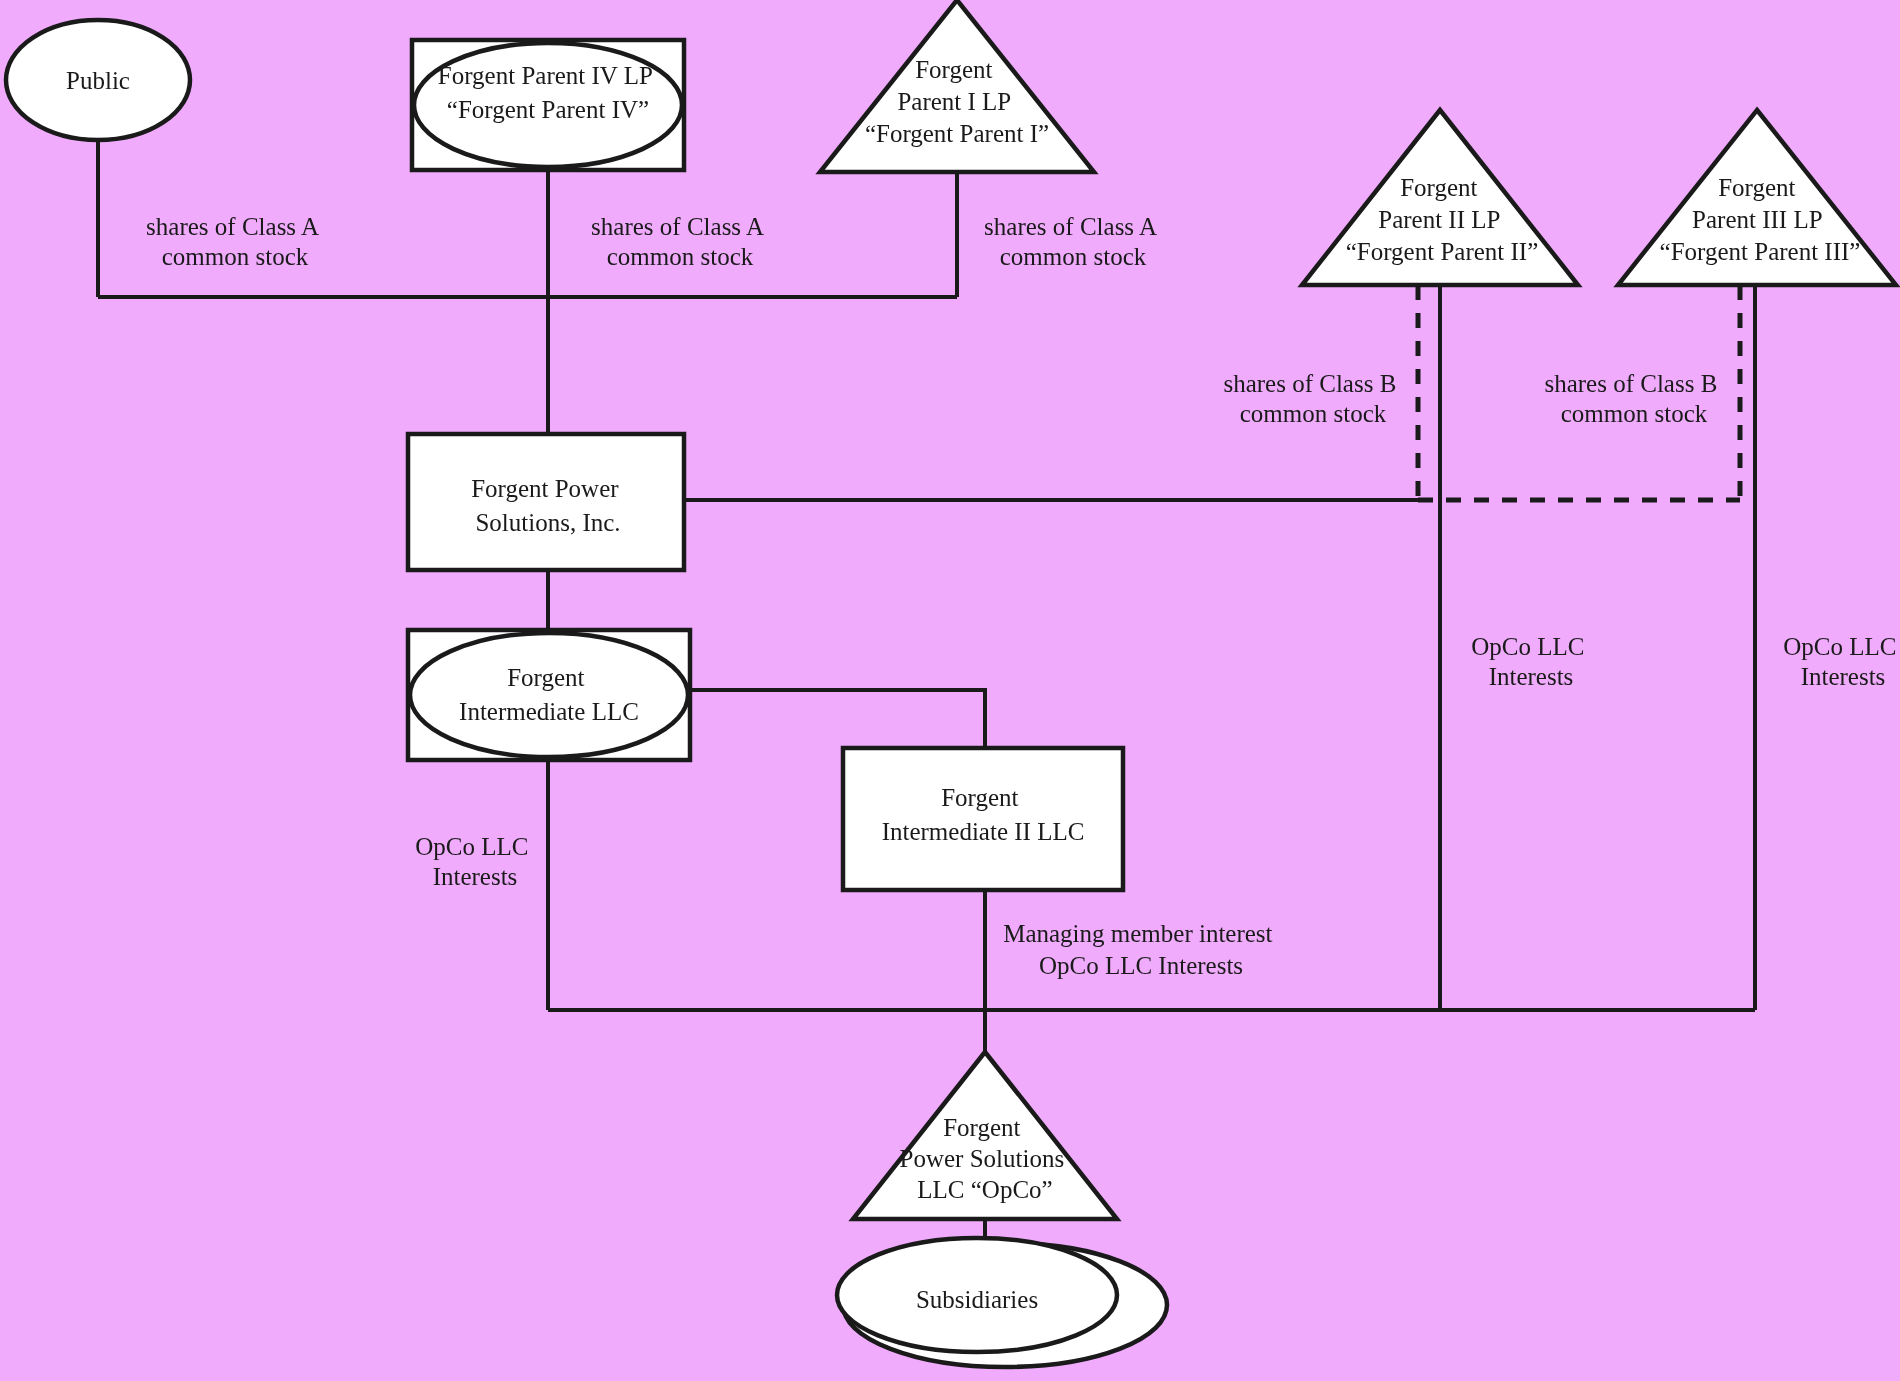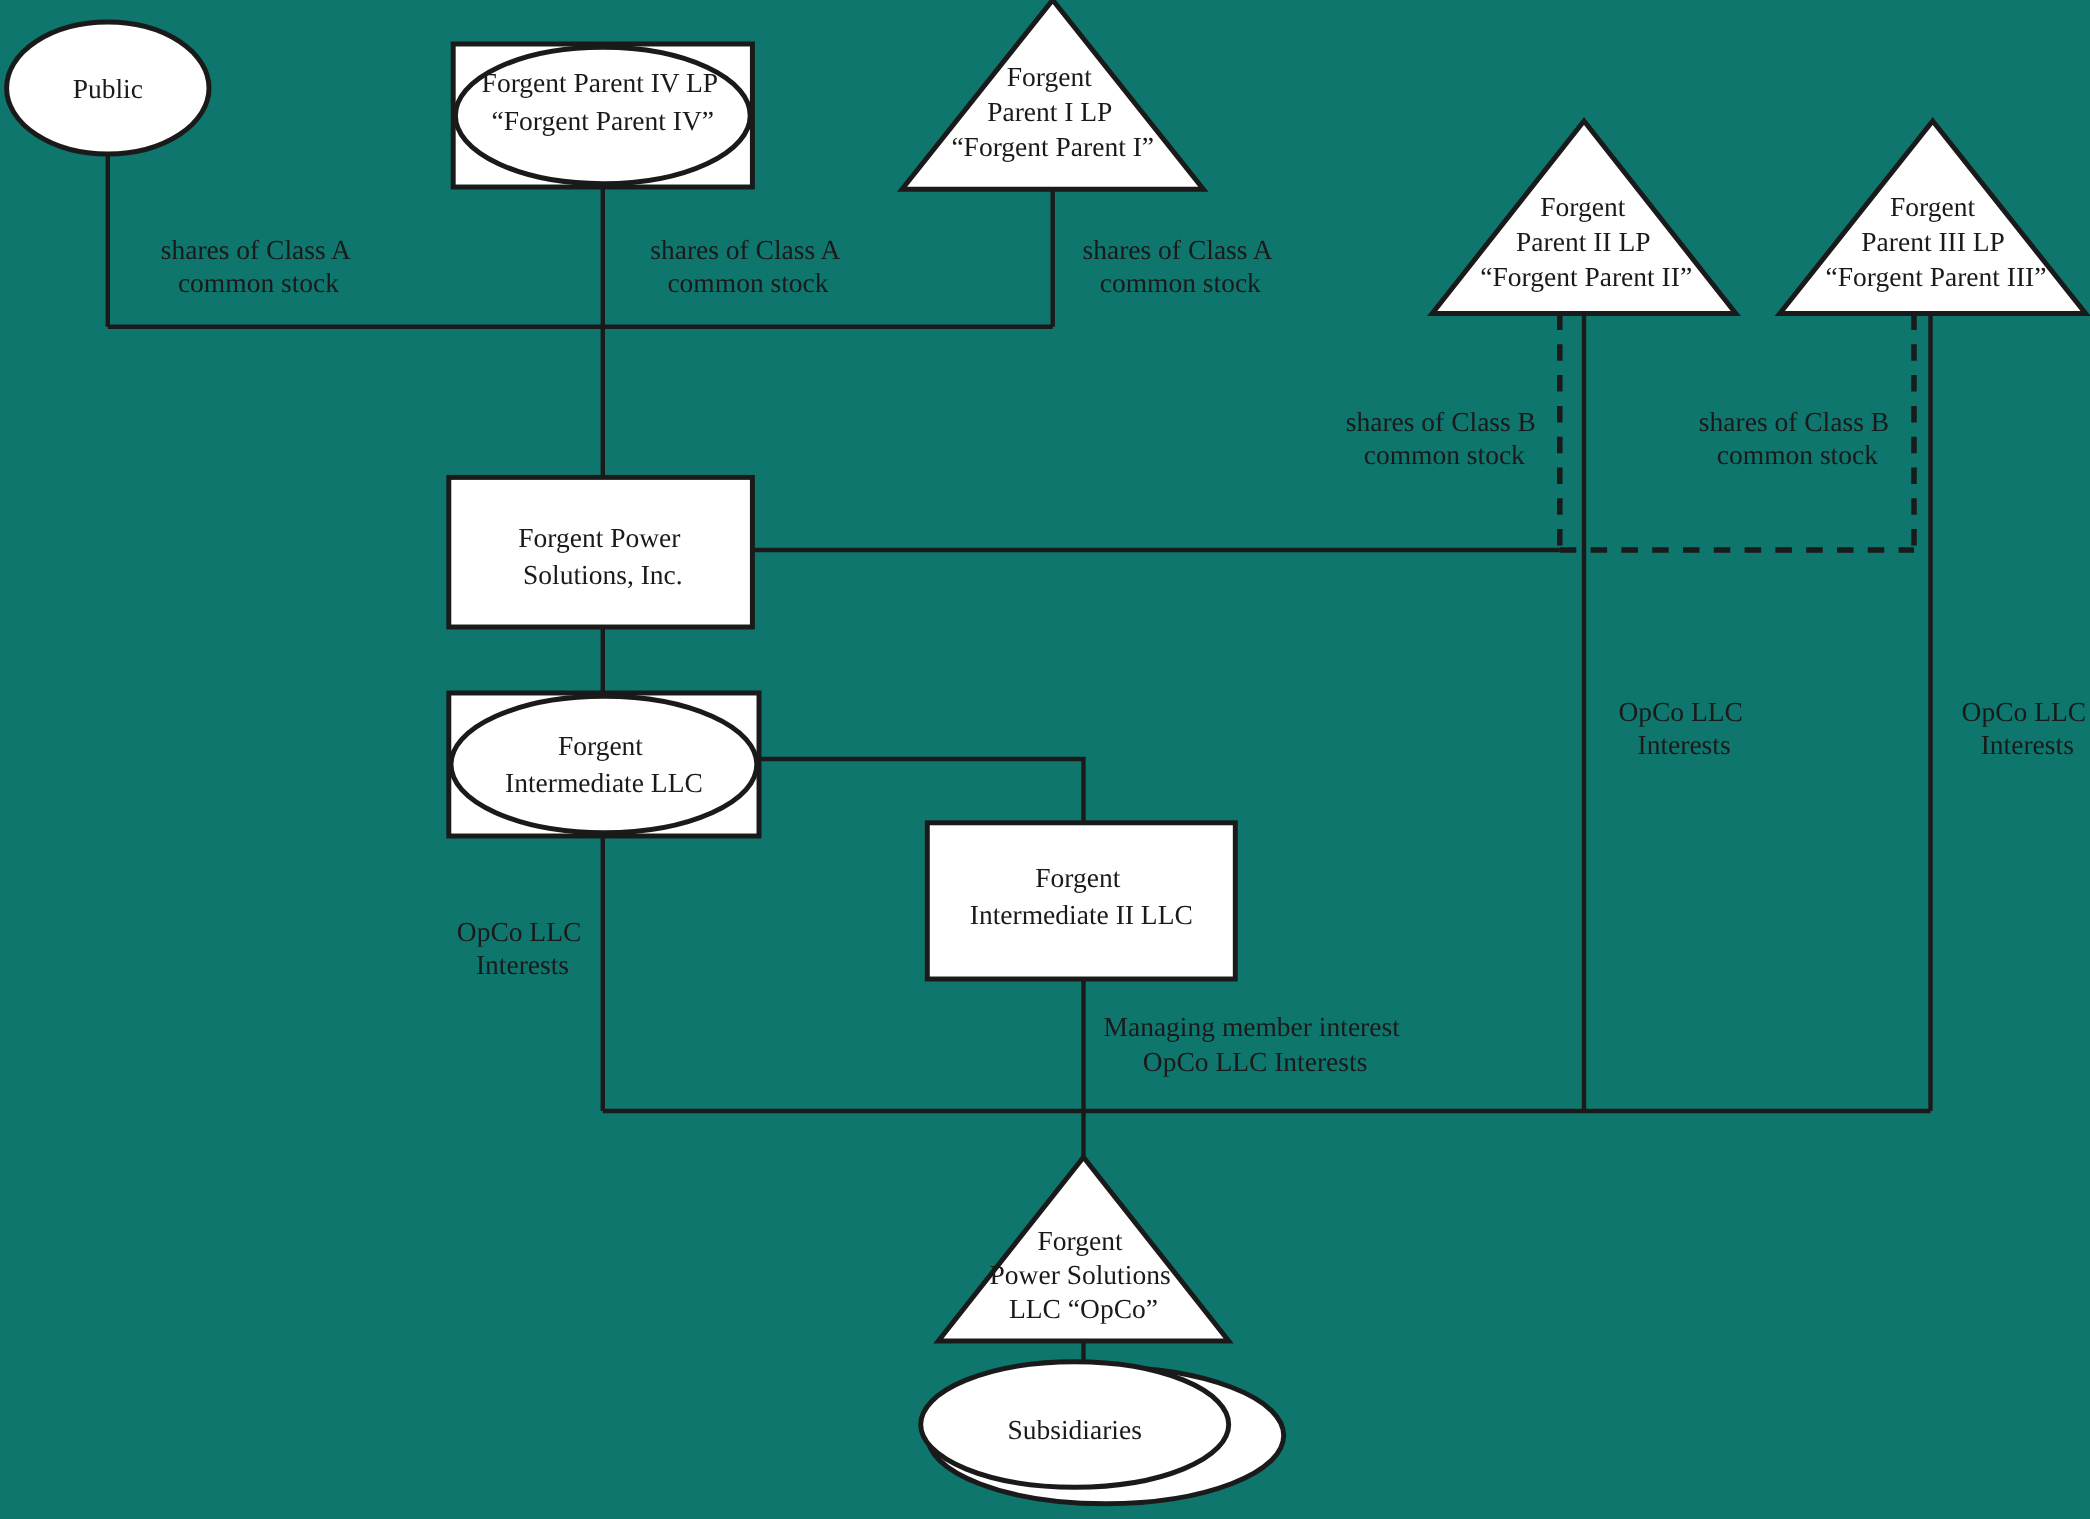--- a/index.html
+++ b/index.html
@@ -9,21 +9,21 @@
     background: #ffffff;
   }
   body {
     font-family: "Liberation Serif", "DejaVu Serif", serif;
     color: #1a1a1a;
   }
   #org-diagram-root {
     position: relative;
     width: 1900px;
     height: 1381px;
-    background: #0f766e;
+    background: #f0abfc;
     overflow: hidden;
   }
   svg.diagram-canvas {
     position: absolute;
     top: 0;
     left: 0;
     width: 1900px;
     height: 1381px;
     display: block;
   }

